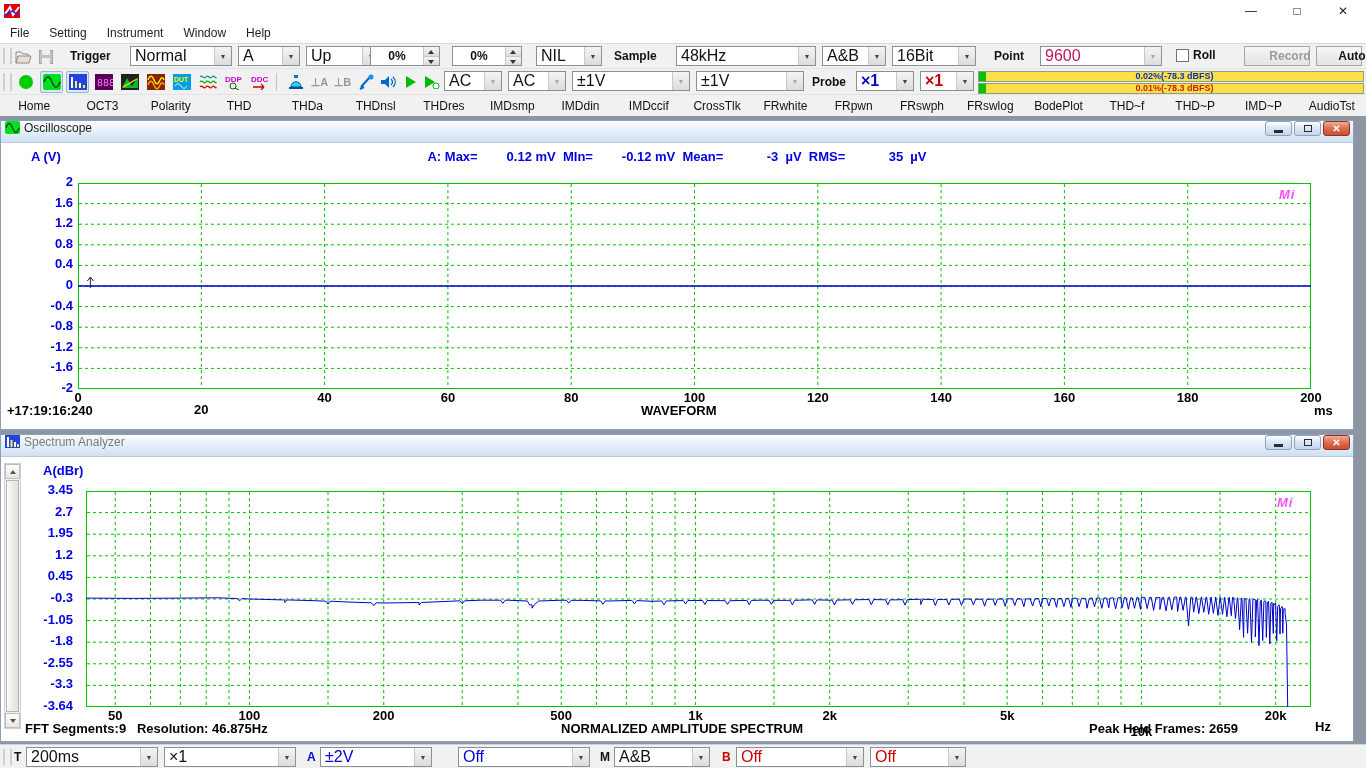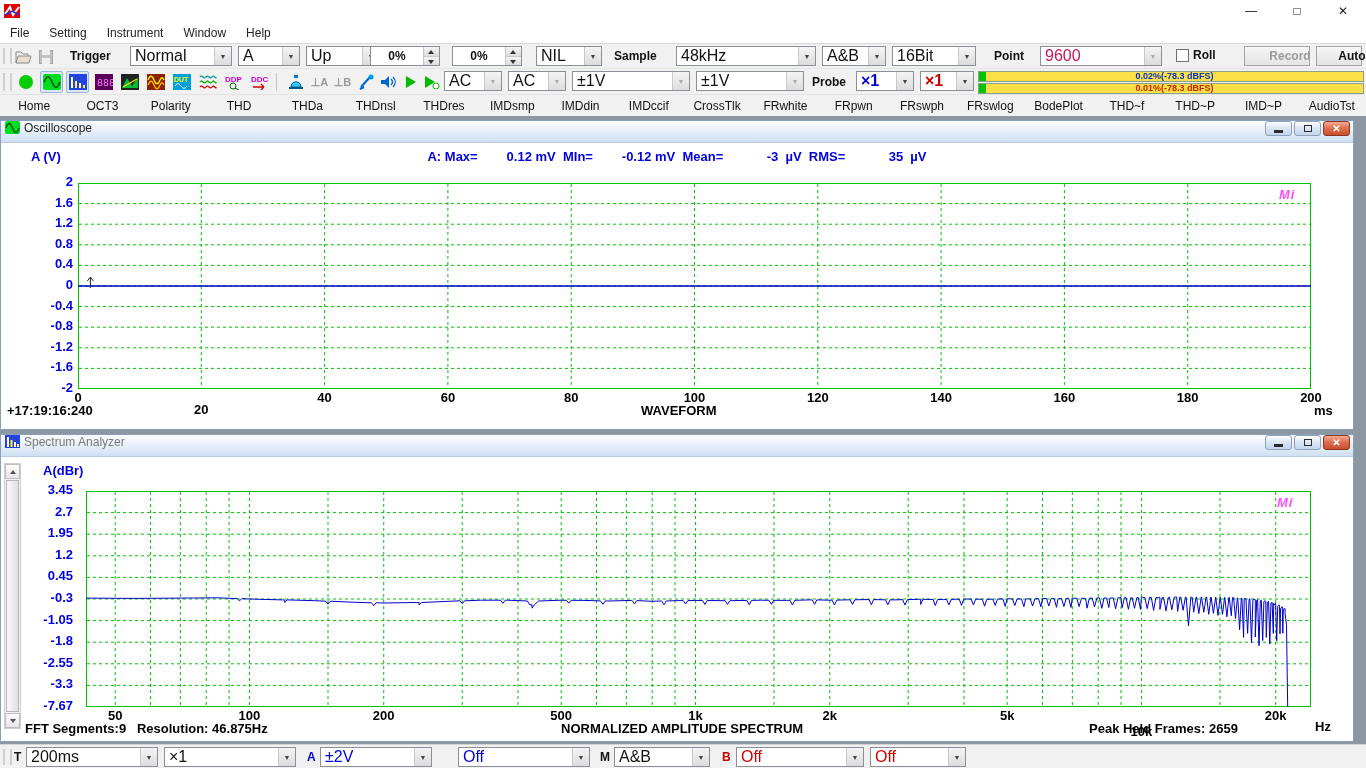--- a/index.html
+++ b/index.html
@@ -513,21 +513,21 @@
       <span class="ytick" style="left: 0px; top: 26px;">3.45</span>
           <span class="ytick" style="left: 0px; top: 47.6px;">2.7</span>
           <span class="ytick" style="left: 0px; top: 69.2px;">1.95</span>
           <span class="ytick" style="left: 0px; top: 90.8px;">1.2</span>
           <span class="ytick" style="left: 0px; top: 112.4px;">0.45</span>
           <span class="ytick" style="left: 0px; top: 134px;">-0.3</span>
           <span class="ytick" style="left: 0px; top: 155.6px;">-1.05</span>
           <span class="ytick" style="left: 0px; top: 177.2px;">-1.8</span>
           <span class="ytick" style="left: 0px; top: 198.8px;">-2.55</span>
           <span class="ytick" style="left: 0px; top: 220.4px;">-3.3</span>
-          <span class="ytick" style="left: 0px; top: 242px;">-7.67</span>
+          <span class="ytick" style="left: 0px; top: 242px;">-3.64</span>
           <span class="xtick" style="left: 84.2126px; top: 252px;">50</span>
           <span class="xtick" style="left: 218.467px; top: 252px;">100</span>
           <span class="xtick" style="left: 352.721px; top: 252px;">200</span>
           <span class="xtick" style="left: 530.195px; top: 252px;">500</span>
           <span class="xtick" style="left: 664.45px; top: 252px;">1k</span>
           <span class="xtick" style="left: 798.704px; top: 252px;">2k</span>
           <span class="xtick" style="left: 976.178px; top: 252px;">5k</span>
           <span class="xtick" style="left: 1110.43px; top: 268px;">10k</span>
           <span class="xtick" style="left: 1244.69px; top: 252px;">20k</span>
         </div>

